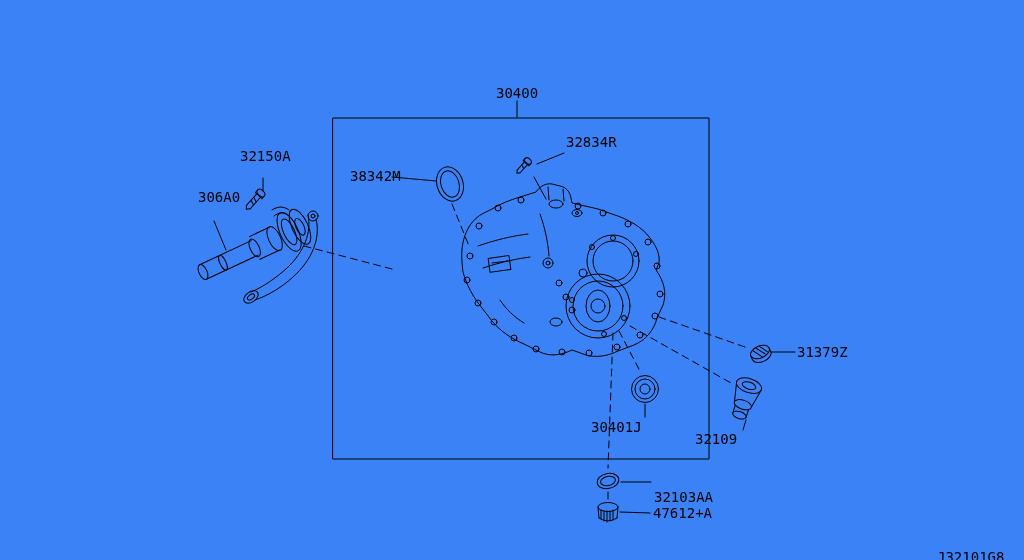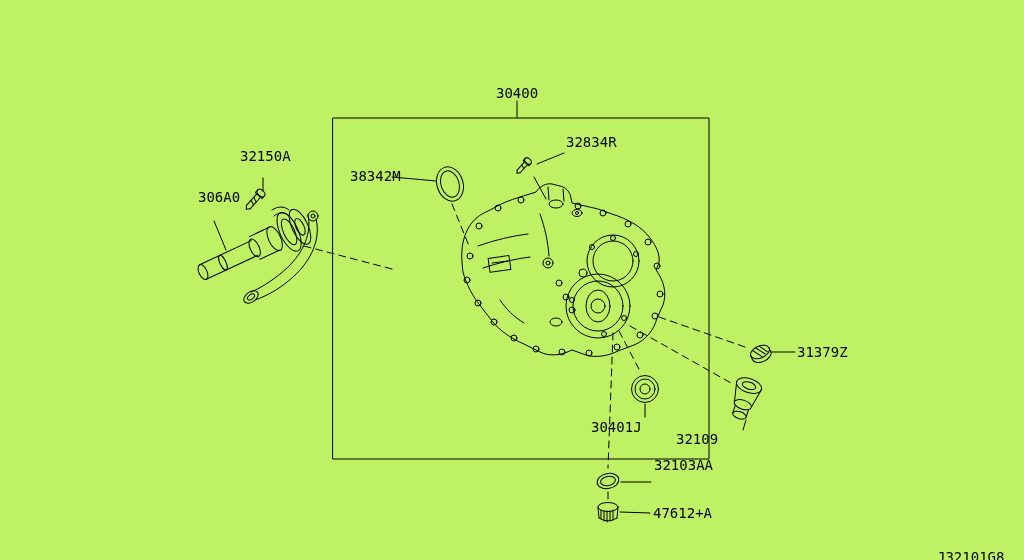--- a/index.html
+++ b/index.html
@@ -1,19 +1,19 @@
 <!DOCTYPE html>
 <html><head>
 <meta charset="utf-8">
 <style>
   html,body{margin:0;padding:0;background:#fff;}
   .canvas{
     position:relative;
     width:1024px;height:560px;
-    background:#bef264;
+    background:#3b82f6;
     font-family:"DejaVu Sans Mono","Liberation Mono",monospace;
     overflow:hidden;
   }
   .art{position:absolute;left:0;top:0;}
   .label{
     position:absolute;
     font-size:14px;line-height:14px;
     color:#000;white-space:nowrap;
     letter-spacing:0;
     cursor:pointer;
@@ -214,19 +214,19 @@
     </g>
   </svg>
 
   <div class="label" style="left:496px;top:86px">30400</div>
   <div class="label" style="left:566px;top:135px">32834R</div>
   <div class="label" style="left:350px;top:169px">38342M</div>
   <div class="label" style="left:240px;top:149px">32150A</div>
   <div class="label" style="left:198px;top:190px">306A0</div>
   <div class="label" style="left:797px;top:345px">31379Z</div>
   <div class="label" style="left:591px;top:420px">30401J</div>
-  <div class="label" style="left:676px;top:432px">32109</div>
-  <div class="label" style="left:654px;top:458px">32103AA</div>
+  <div class="label" style="left:695px;top:432px">32109</div>
+  <div class="label" style="left:654px;top:490px">32103AA</div>
   <div class="label" style="left:653px;top:506px">47612+A</div>
 
   <div class="code" style="left:937px;top:530px">J32101G8</div>
 
 </div>
 
 </body></html>

